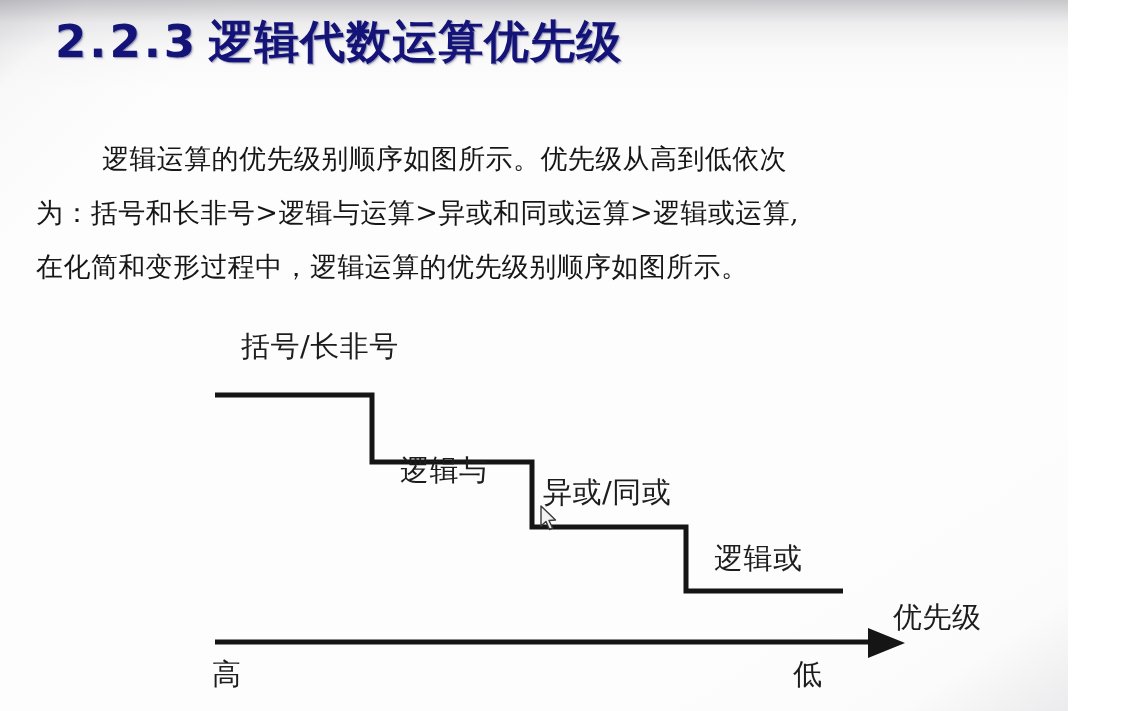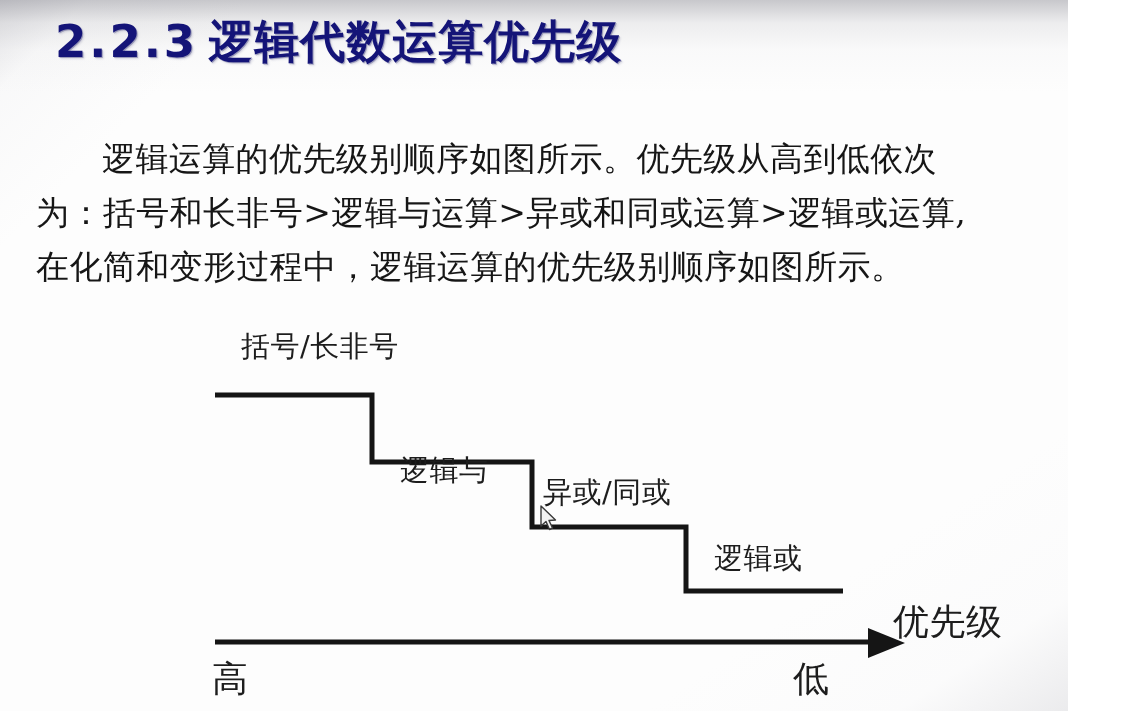--- a/index.html
+++ b/index.html
@@ -45,21 +45,21 @@
     padding-right: 10px;
   }
 
   
   .paragraph {
     position: absolute;
     left: 36px;
     top: 132px;
     width: 1070px;
     font-family: "DejaVu Serif", "Liberation Serif", serif;
-    font-size: 33px;
+    font-size: 27px;
     line-height: 54px;
     color: #161616;
     letter-spacing: 0.4px;
   }
   .paragraph .line {
     white-space: nowrap;
   }
   .paragraph .line.indent {
     padding-left: 66px;
   }
@@ -81,21 +81,21 @@
     position: absolute;
     font-family: "DejaVu Sans", "Liberation Sans", sans-serif;
     font-size: 29px;
     color: #1d1d1d;
     white-space: nowrap;
     letter-spacing: 0.5px;
   }
   .axis-label {
     position: absolute;
     font-family: "DejaVu Sans", "Liberation Sans", sans-serif;
-    font-size: 36px;
+    font-size: 29px;
     color: #1d1d1d;
     white-space: nowrap;
     letter-spacing: 0.5px;
   }
 
   .lbl-bracket { left: 208px; top: 327px; margin-left: 33px; }
   .lbl-and     { left: 400px; top: 405px; margin-top: 46px; }
   .lbl-xor     { left: 543px; top: 473px; }
   .lbl-or      { left: 714px; top: 539px; }
 

